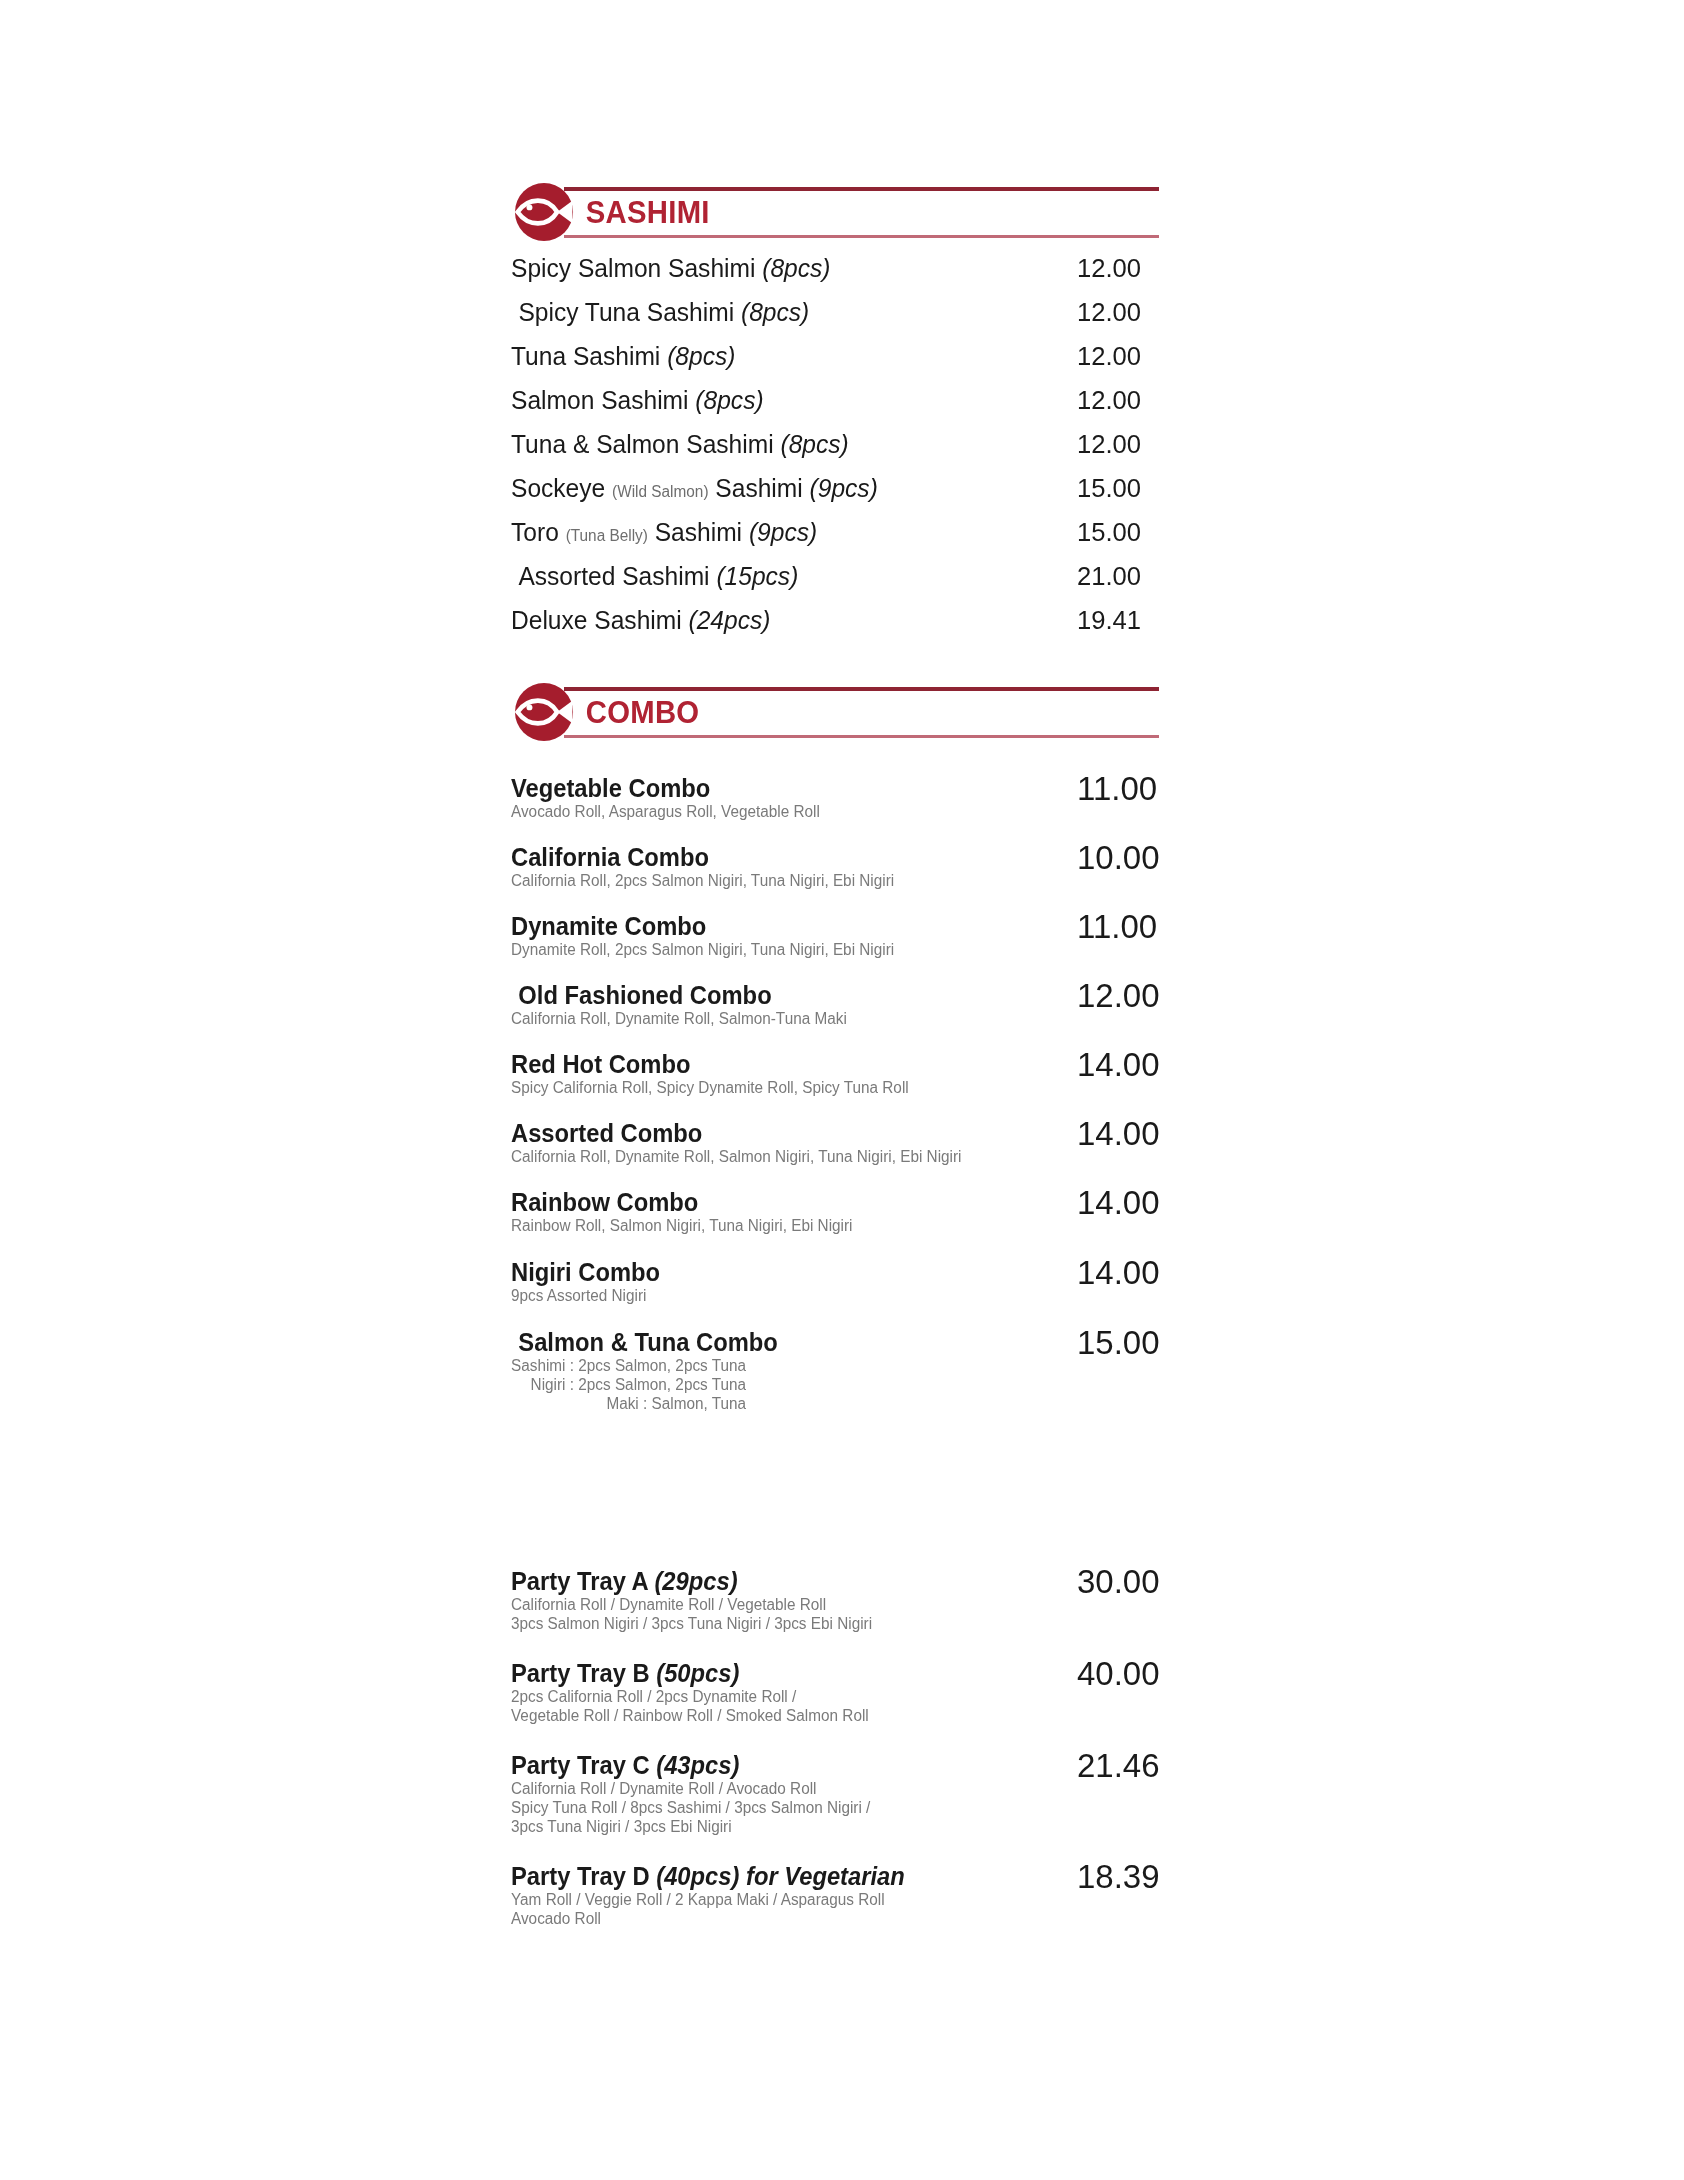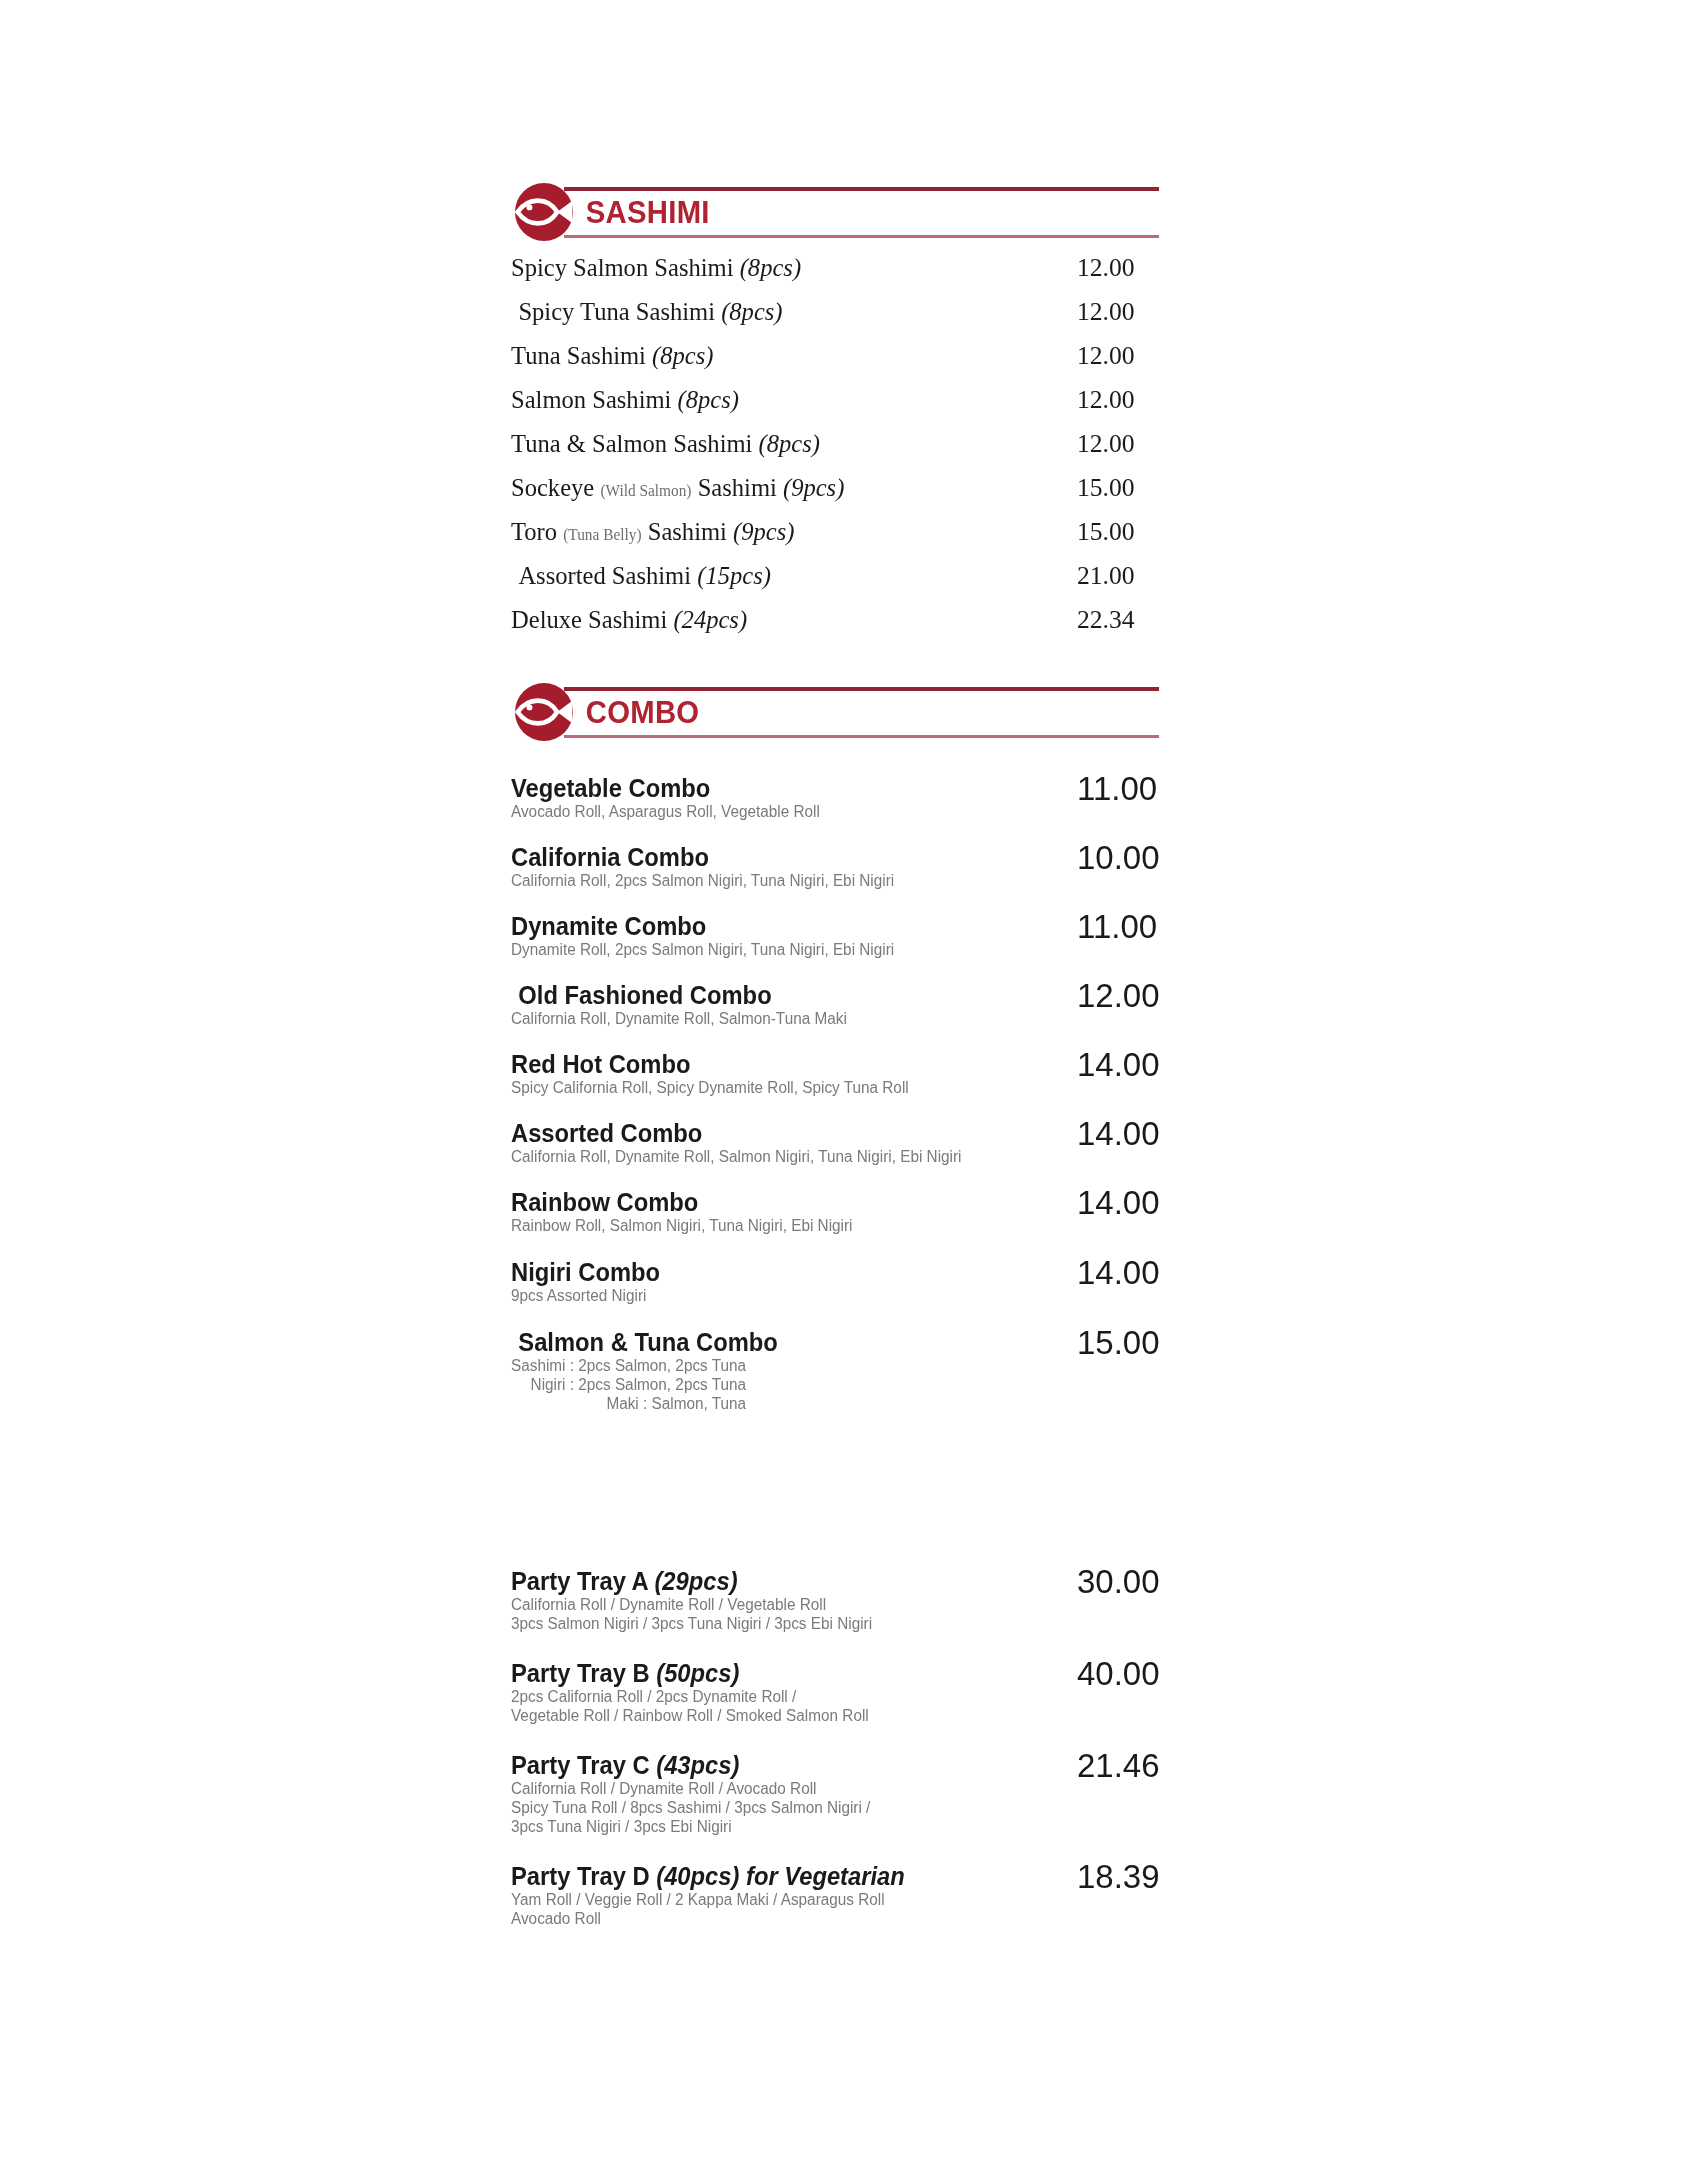--- a/index.html
+++ b/index.html
@@ -72,21 +72,20 @@
     font-family: "Liberation Sans Narrow", "Liberation Sans", sans-serif;
     transform: scaleX(0.93);
     transform-origin: left center;
     z-index: 2;
     white-space: nowrap;
   }
 
   
   .rows {
     position: relative;
-    font-family: Liberation Serif, serif;
   }
   .row {
     position: relative;
     height: 44px;
   }
   .row .nm {
     position: absolute;
     left: 0;
     top: 0;
     font-size: 25.6px;
@@ -191,21 +190,21 @@
       <div class="row">
         <div class="nm"><span>Toro </span><span class="sm">(Tuna Belly)</span><span> Sashimi </span><span class="it">(9pcs)</span></div>
         <div class="pr">15.00</div>
       </div>
       <div class="row">
         <div class="nm indent"><span>Assorted Sashimi </span><span class="it">(15pcs)</span></div>
         <div class="pr">21.00</div>
       </div>
       <div class="row">
         <div class="nm"><span>Deluxe Sashimi </span><span class="it">(24pcs)</span></div>
-        <div class="pr">22.34</div>
+        <div class="pr">19.41</div>
       </div>
     </div>
   </div>
 
   <div class="section" style="top:677px;">
     <div class="sec-header">
       <div class="rule-top"></div>
       <div class="rule-bot"></div>
       <svg class="fish-logo" viewBox="0 0 100 100">
         <circle cx="50" cy="50" r="44" fill="#a51d2d"></circle>

